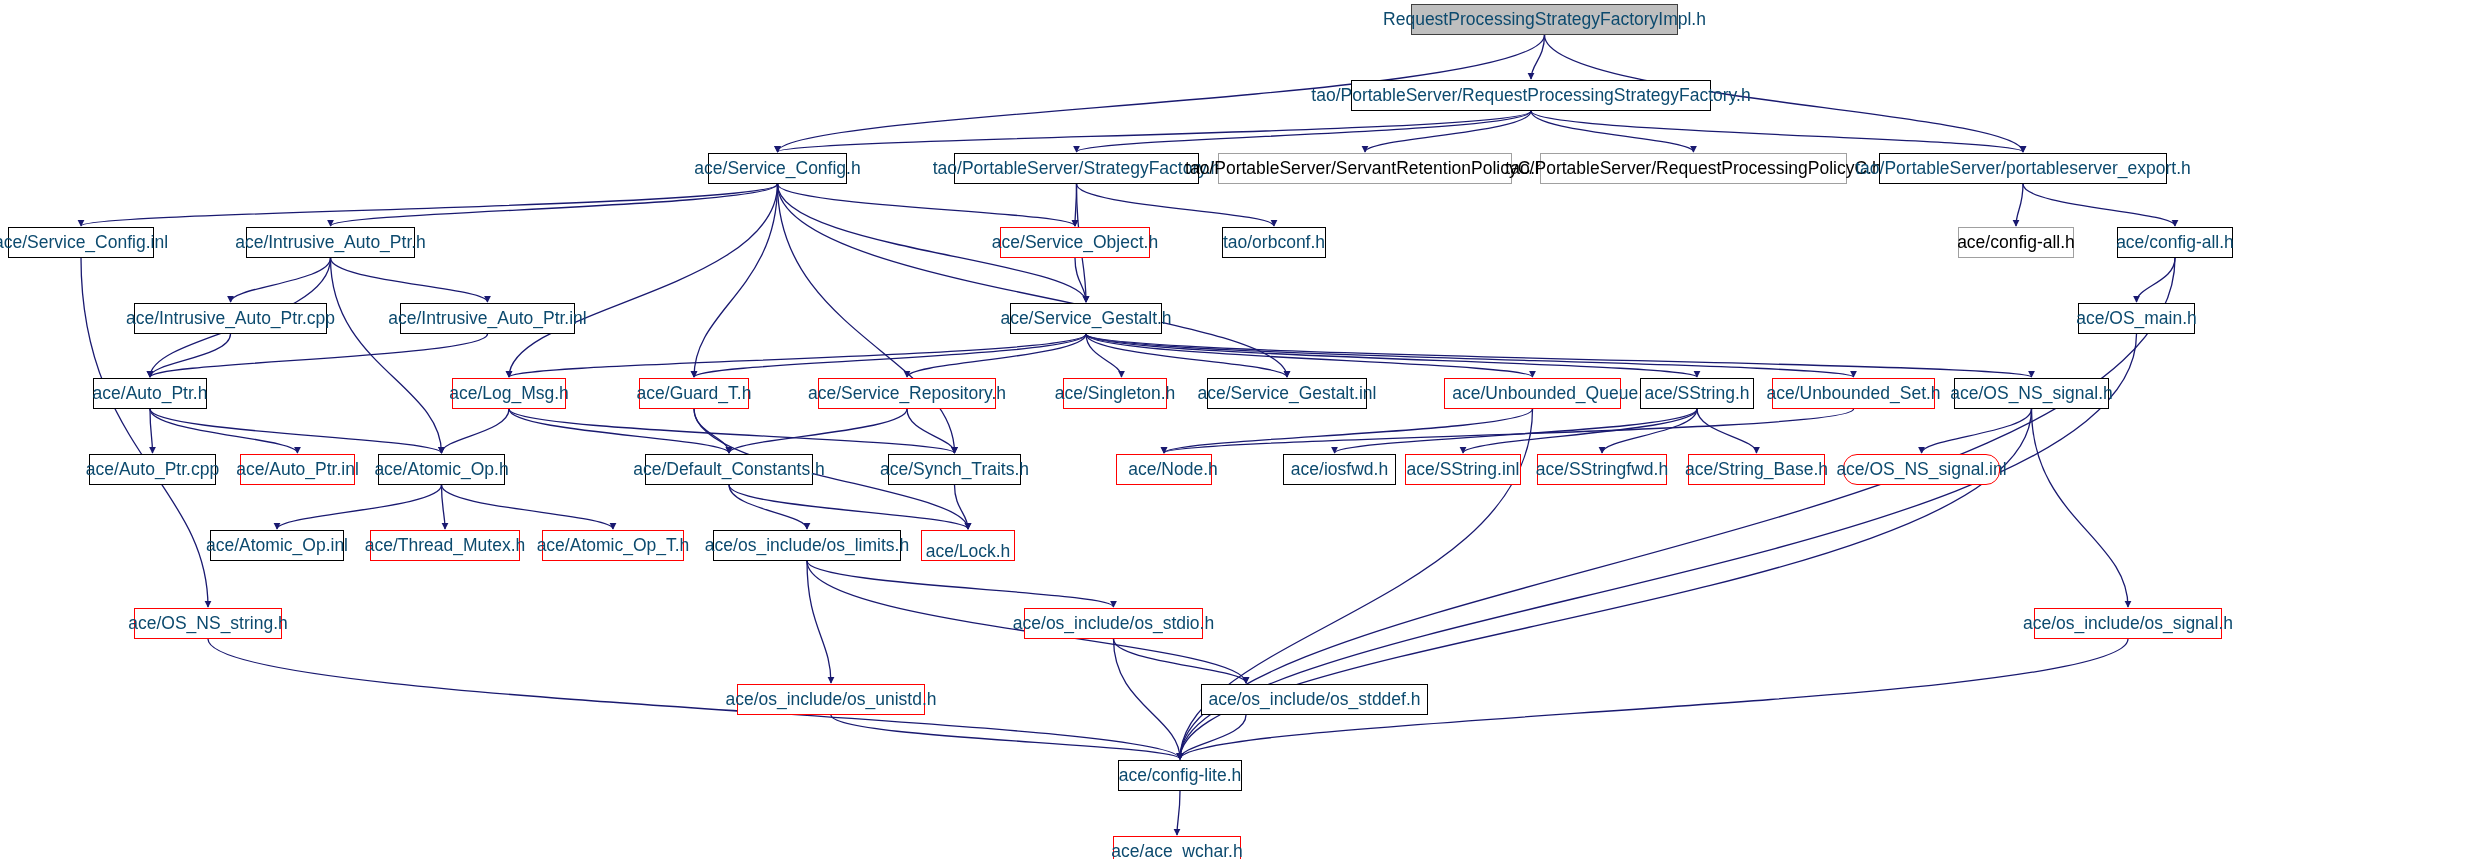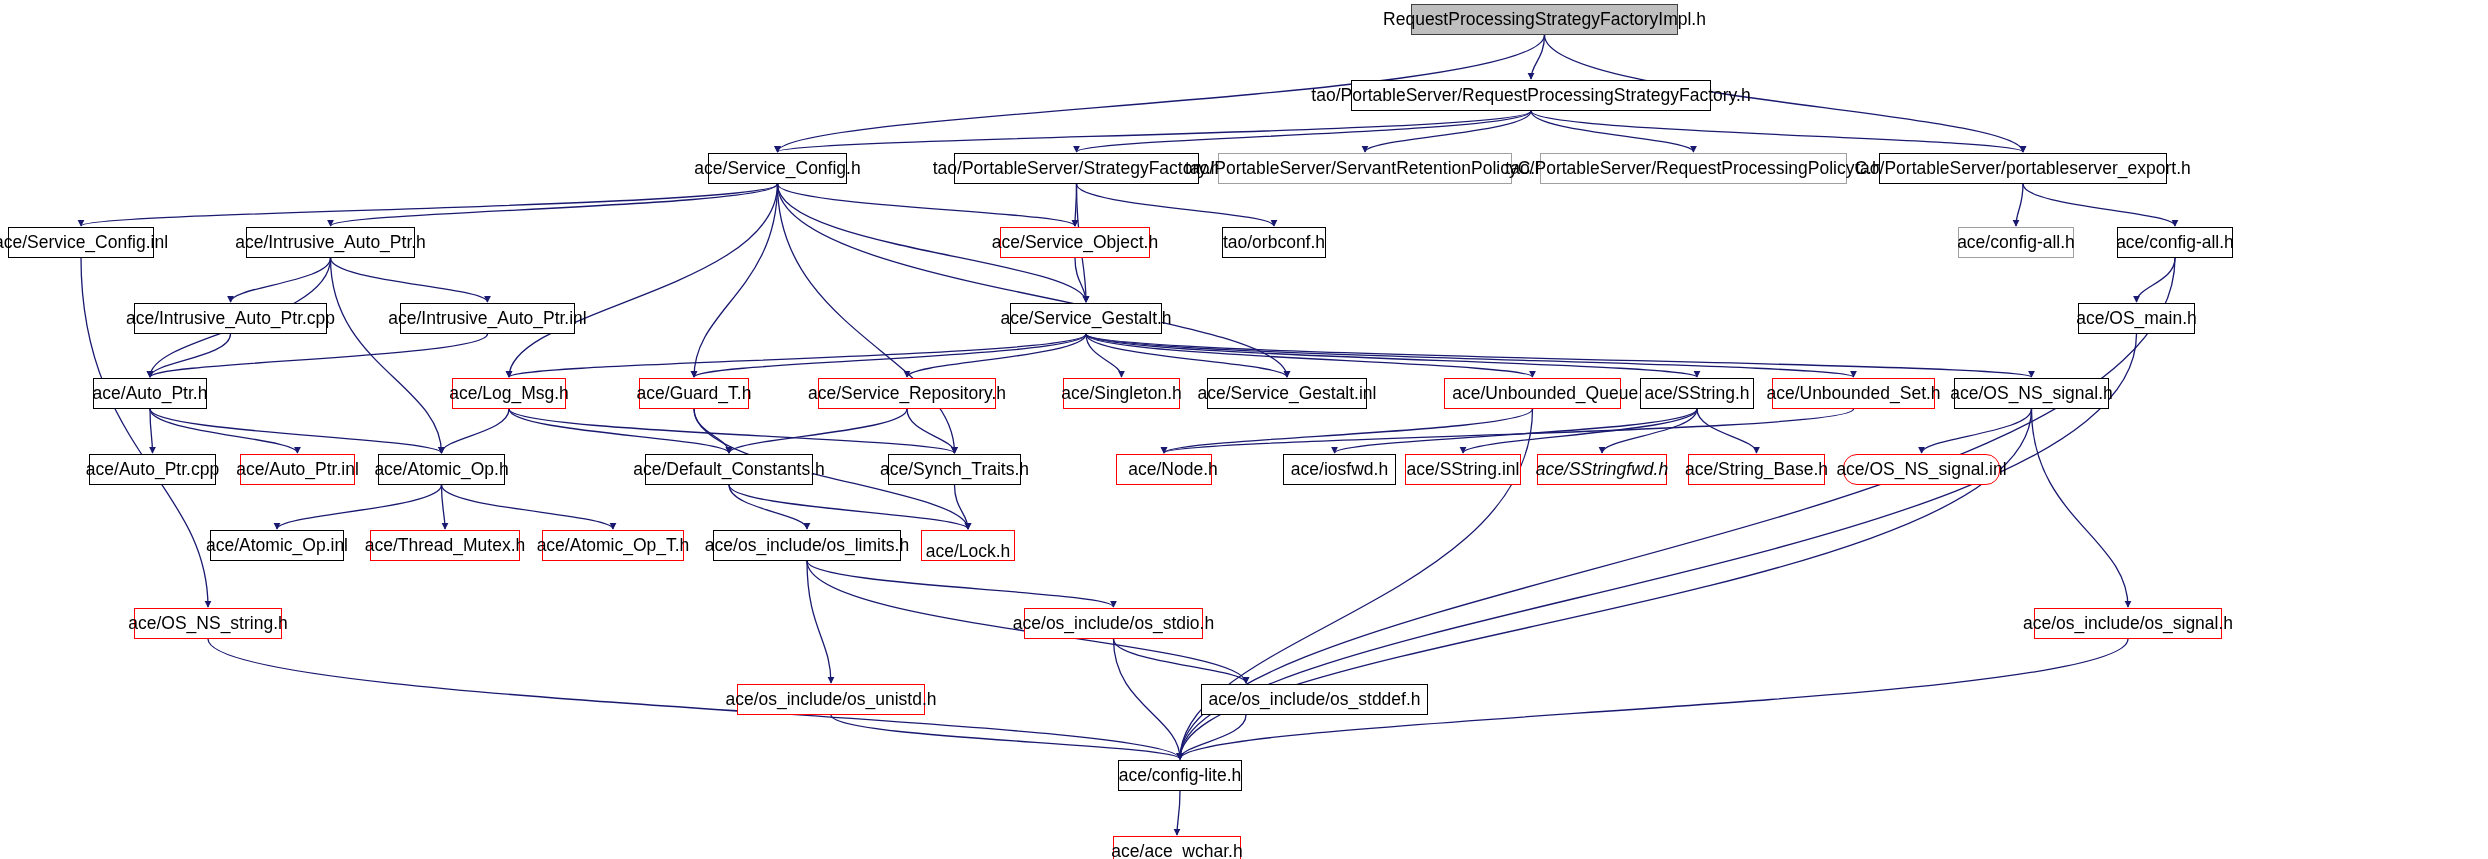--- a/index.html
+++ b/index.html
@@ -25,21 +25,21 @@
     height: 859px;
   }
   .node {
     position: absolute;
     box-sizing: border-box;
     display: flex;
     align-items: center;
     justify-content: center;
     background: #ffffff;
     border: 1.6px solid #000000;
-    color: #000000;
+    color: #0c4a6e;
     font-size: 17.5px;
     line-height: 1;
     white-space: nowrap;
     letter-spacing: 0px;
     padding: 0 8px;
     height: 31px;
   }
   .node.red {
     border-color: #ff0000;
   }
@@ -204,21 +204,21 @@
       </div>
       <div class="node red" style="left: 452px; top: 378px; width: 114px;">
         <span class="node-label">ace/Log_Msg.h</span>
       </div>
       <div class="node red" style="left: 639px; top: 378px; width: 110px;">
         <span class="node-label">ace/Guard_T.h</span>
       </div>
       <div class="node red" style="left: 818px; top: 378px; width: 178px;">
         <span class="node-label">ace/Service_Repository.h</span>
       </div>
-      <div class="node red" style="left: 1063px; top: 378px; width: 117px;">
+      <div class="node red" style="left: 1063px; top: 378px; width: 104px;">
         <span class="node-label">ace/Singleton.h</span>
       </div>
       <div class="node" style="left: 1207px; top: 378px; width: 160px;">
         <span class="node-label">ace/Service_Gestalt.inl</span>
       </div>
       <div class="node red" style="left: 1444px; top: 378px; width: 177px; padding-left: 48px;">
         <span class="node-label">ace/Unbounded_Queue.h</span>
       </div>
       <div class="node" style="left: 1640px; top: 378px; width: 114px;">
         <span class="node-label">ace/SString.h</span>
@@ -246,21 +246,21 @@
       </div>
       <div class="node red" style="left: 1116px; top: 454px; width: 96px; padding-left: 26px;">
         <span class="node-label">ace/Node.h</span>
       </div>
       <div class="node" style="left: 1283px; top: 454px; width: 113px;">
         <span class="node-label">ace/iosfwd.h</span>
       </div>
       <div class="node red" style="left: 1405px; top: 454px; width: 116px;">
         <span class="node-label">ace/SString.inl</span>
       </div>
-      <div class="node red" style="left: 1537px; top: 454px; width: 130px; font-style: italic;">
+      <div class="node red" style="left: 1537px; top: 454px; width: 130px;">
         <span class="node-label">ace/SStringfwd.h</span>
       </div>
       <div class="node red" style="left: 1688px; top: 454px; width: 137px;">
         <span class="node-label">ace/String_Base.h</span>
       </div>
       <div class="node red" style="left: 1843px; top: 454px; width: 157px; border-radius: 14px;">
         <span class="node-label">ace/OS_NS_signal.inl</span>
       </div>
       <div class="node" style="left: 210px; top: 530px; width: 134px;">
         <span class="node-label">ace/Atomic_Op.inl</span>

